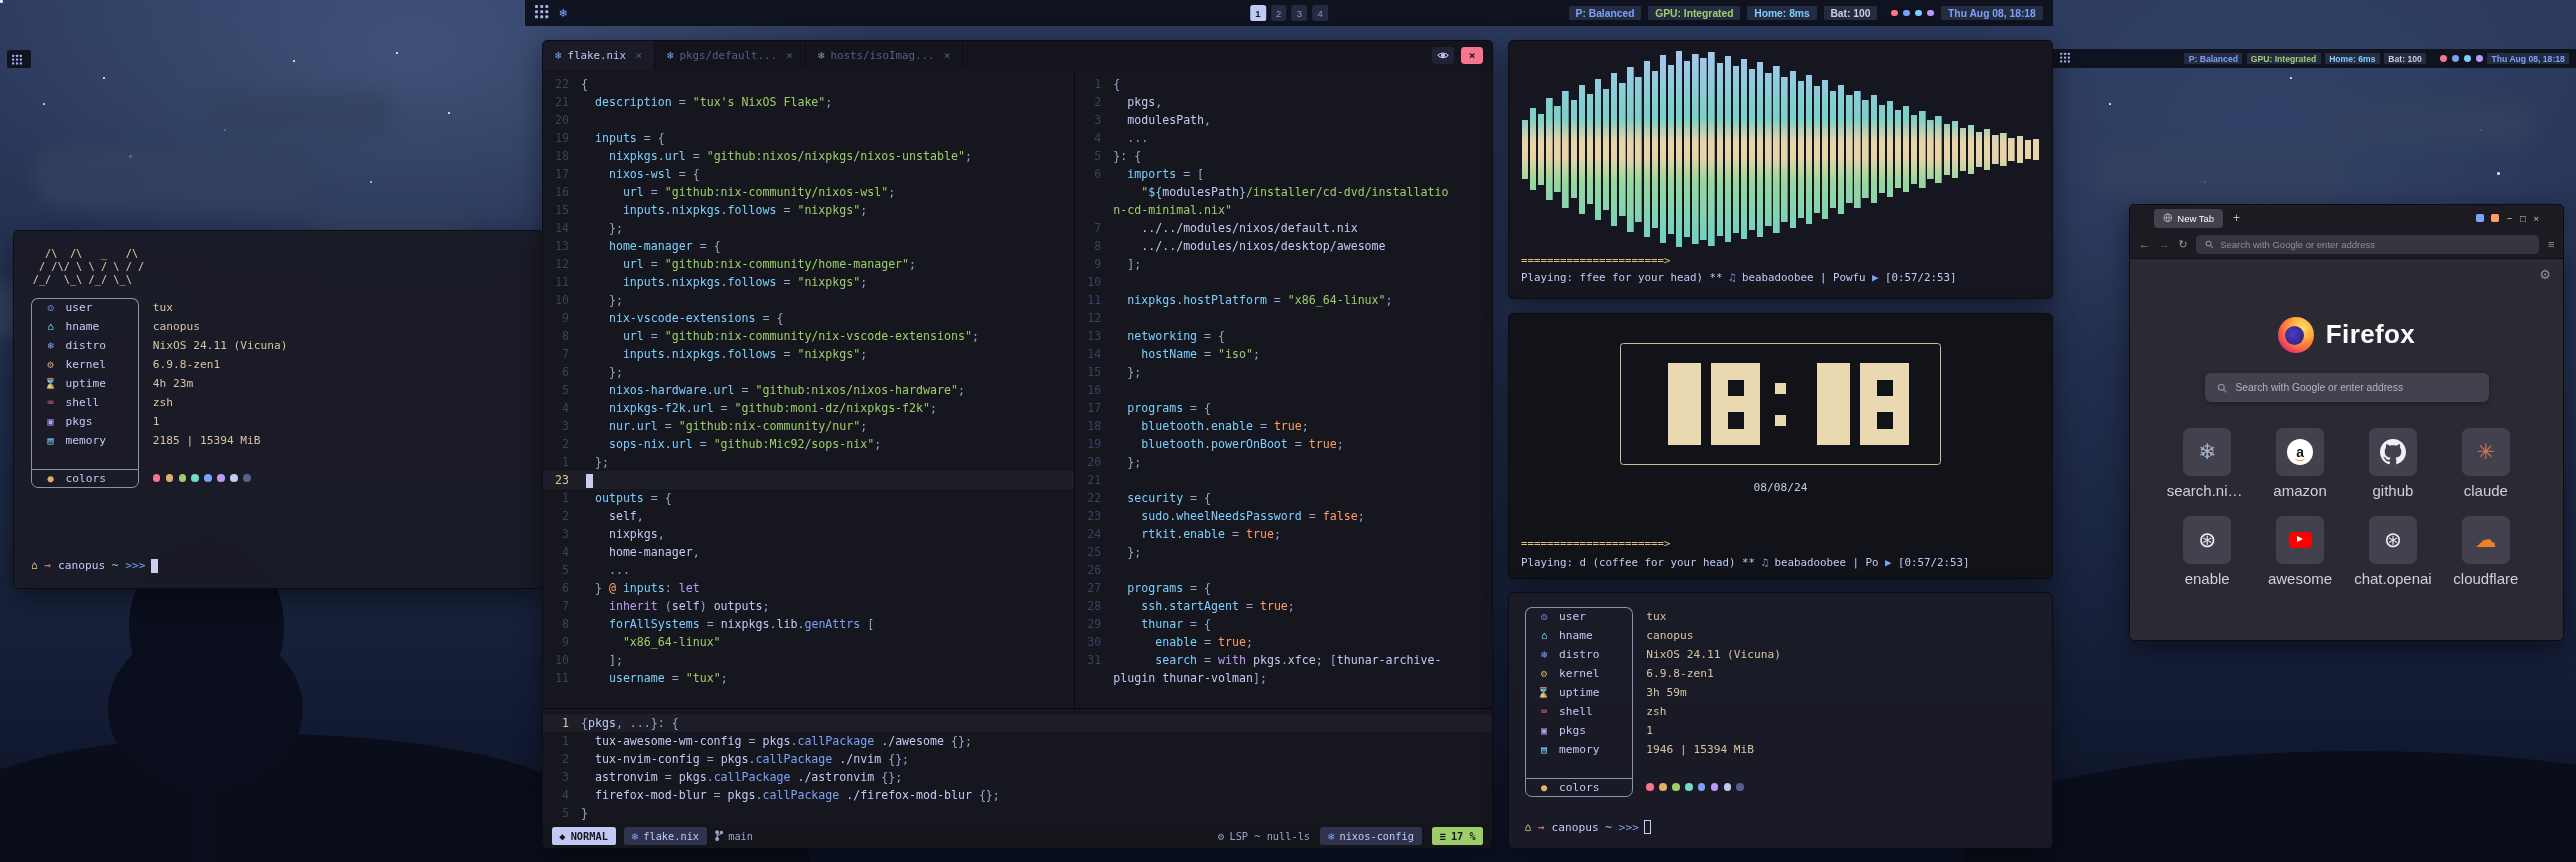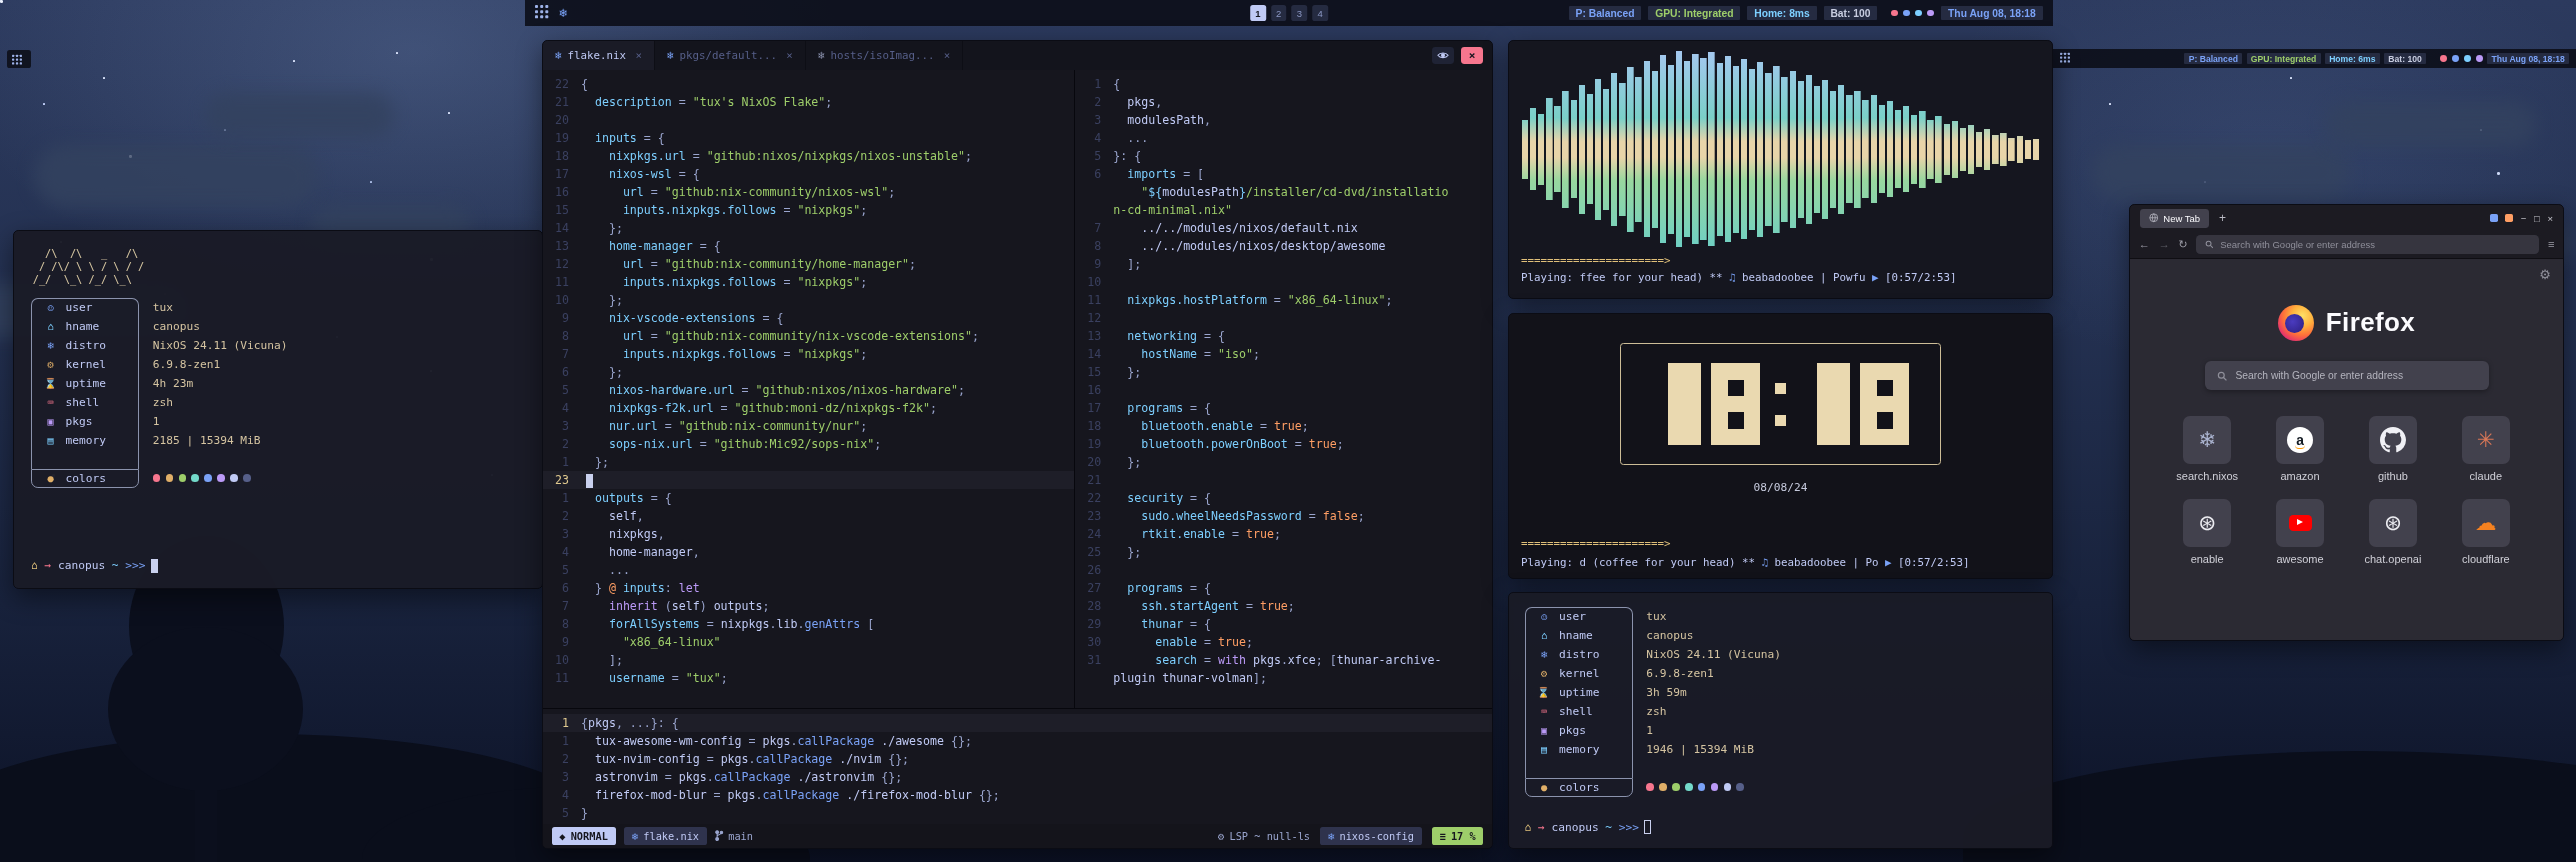--- a/index.html
+++ b/index.html
@@ -118,44 +118,44 @@
   .clock-box{margin-top:19px;border:0.9px solid #cdbd97;border-radius:3.4px;padding:19px 31px;display:flex;align-items:center;gap:10.3px}
   .dgt{display:grid;grid-template-columns:repeat(3,16.4px);grid-auto-rows:16.4px}
   .dcell.on{background:#ead9b0}
   .colon{display:flex;flex-direction:column;justify-content:center;gap:20.7px;height:82px;padding:0 4.3px}
   .cdot{width:11.2px;height:11.2px;background:#ead9b0}
   .clock-date{margin-top:15.5px;color:#c6cadd;font-size:11.2px}
   .clock-lines{width:100%;margin-top:auto;display:flex;flex-direction:column;gap:3.4px}
 
   
   #firefox{left:2129px;top:204px;width:435px;height:437px;background:#1c1b22;display:flex;flex-direction:column;font-size:9.5px;color:#fbfbfe}
-  .ff-tabstrip{height:26px;display:flex;align-items:center;padding:0 10px;gap:5.2px;flex:none}
+  .ff-tabstrip{height:26px;display:flex;align-items:center;padding:0 24px;gap:5.2px;flex:none}
   .ff-tab{height:19px;display:flex;align-items:center;gap:5.2px;background:#42414d;border-radius:3.4px;padding:0 8.6px}
   .ff-tab svg{width:9.5px;height:9.5px;stroke:#b9b9c3;fill:none;stroke-width:1}
   .ff-plus{color:#b9b9c3;font-size:12px;padding:0 5.2px}
   .ff-right{margin-left:auto;display:flex;align-items:center;gap:7.7px;color:#b9b9c3}
   .extdot{width:7.7px;height:7.7px;border-radius:1.7px;display:inline-block}
   .wc{font-size:9.5px;color:#c9c9d1}
   .ff-navbar{height:27.6px;display:flex;align-items:center;gap:8.6px;padding:0 8.6px;border-bottom:0.9px solid #0f0e13;flex:none}
   .nav-ico{color:#9d9da7;font-size:11.2px}
   .urlbar{flex:1;height:19px;background:#36353f;border-radius:4.3px;display:flex;align-items:center;gap:6.9px;padding:0 8.6px;color:#8f8f9a}
   .mag{width:8.6px;height:8.6px;stroke:#8f8f9a;fill:none;stroke-width:1.4;flex:none}
   .ff-content{flex:1;background:#2b2a33;position:relative;display:flex;flex-direction:column;align-items:center}
   .ff-gear{position:absolute;top:8.6px;right:12px;color:#8f8f9a;font-size:13px}
-  .ff-hero{margin-top:46px;display:flex;align-items:center;gap:12px}
+  .ff-hero{margin-top:58px;display:flex;align-items:center;gap:12px}
   .ff-logo{width:36px;height:36px;border-radius:50%;background:radial-gradient(circle at 68% 30%,#ffe066 0%,#ffb13d 30%,#ff7139 55%,#e3306e 78%,#a2247f 100%);position:relative}
   .ff-logo::after{content:"";position:absolute;left:7.7px;top:9.5px;width:19px;height:19px;border-radius:50%;background:radial-gradient(circle at 40% 40%,#4a3bbf,#2b1e7e)}
   .ff-word{font-size:26px;font-weight:bold;letter-spacing:0.4px}
   .ff-search{margin-top:20.7px;width:284px;height:29px;background:#42414d;border-radius:6px;display:flex;align-items:center;gap:8.6px;padding:0 12px;color:#b4b4be;font-size:10.3px;box-shadow:0 1.7px 5.2px rgba(0,0,0,.3)}
   .ff-search .mag{width:10.3px;height:10.3px}
   .ff-grid{margin-top:26px;display:grid;grid-template-columns:repeat(4,86px);gap:17px 6.9px;justify-items:center}
   .tile{display:flex;flex-direction:column;align-items:center;gap:6px}
   .tile-box{width:48px;height:48px;background:#42414d;border-radius:6.9px;display:flex;align-items:center;justify-content:center}
   .tile-glyph{font-size:21.5px;line-height:1}
-  .tile-label{font-size:11px;color:#d0d0d8;max-width:81px;text-align:center;overflow:hidden;text-overflow:ellipsis;white-space:nowrap}
+  .tile-label{font-size:15px;color:#d0d0d8;max-width:81px;text-align:center;overflow:hidden;text-overflow:ellipsis;white-space:nowrap}
   .gh-svg{width:26px;height:26px;fill:#f0f0f5}
   .yt{width:23px;height:16.4px;background:#f00;border-radius:4.3px;position:relative;display:inline-block}
   .yt::after{content:"";position:absolute;left:8.6px;top:4.3px;border-left:6.9px solid #fff;border-top:3.9px solid transparent;border-bottom:3.9px solid transparent}
   .amz{width:26px;height:26px;background:#fff;border-radius:50%;display:flex;align-items:center;justify-content:center;color:#131a22;font-weight:bold;font-size:13.8px;position:relative}
   .amz-smile{position:absolute;bottom:4.3px;left:7.7px;width:10.3px;height:4.3px;border-bottom:1.7px solid #ff9900;border-radius:0 0 8.6px 8.6px}
 </style>
 </head>
 <body>
 
 <div class="wallpaper">

